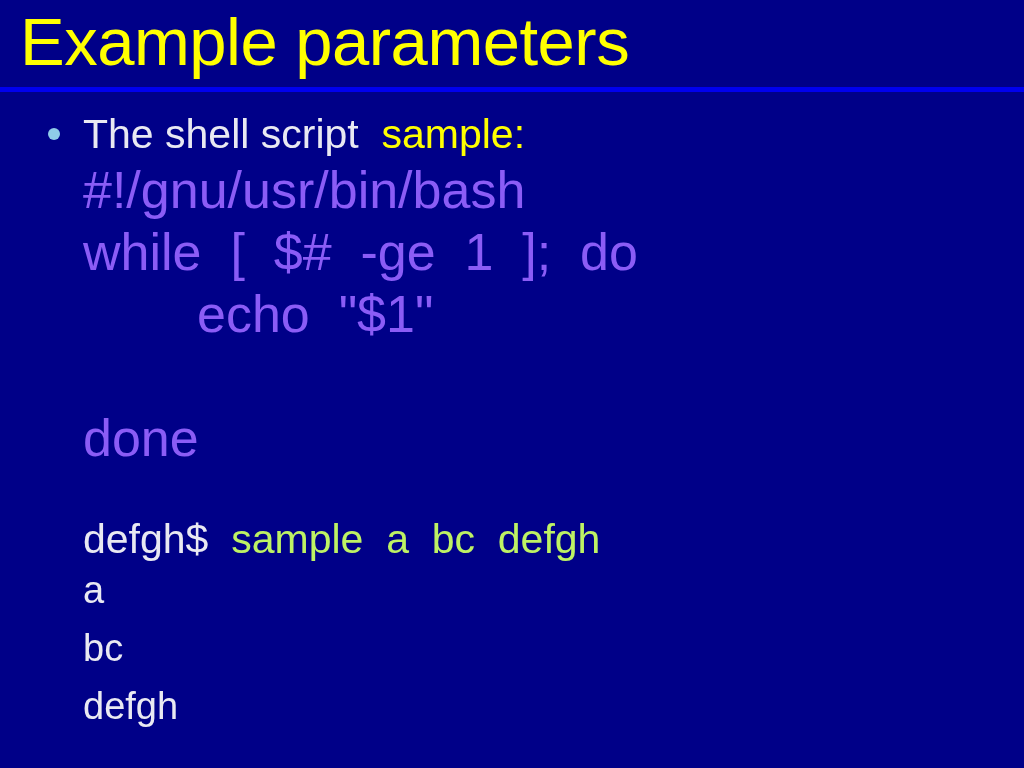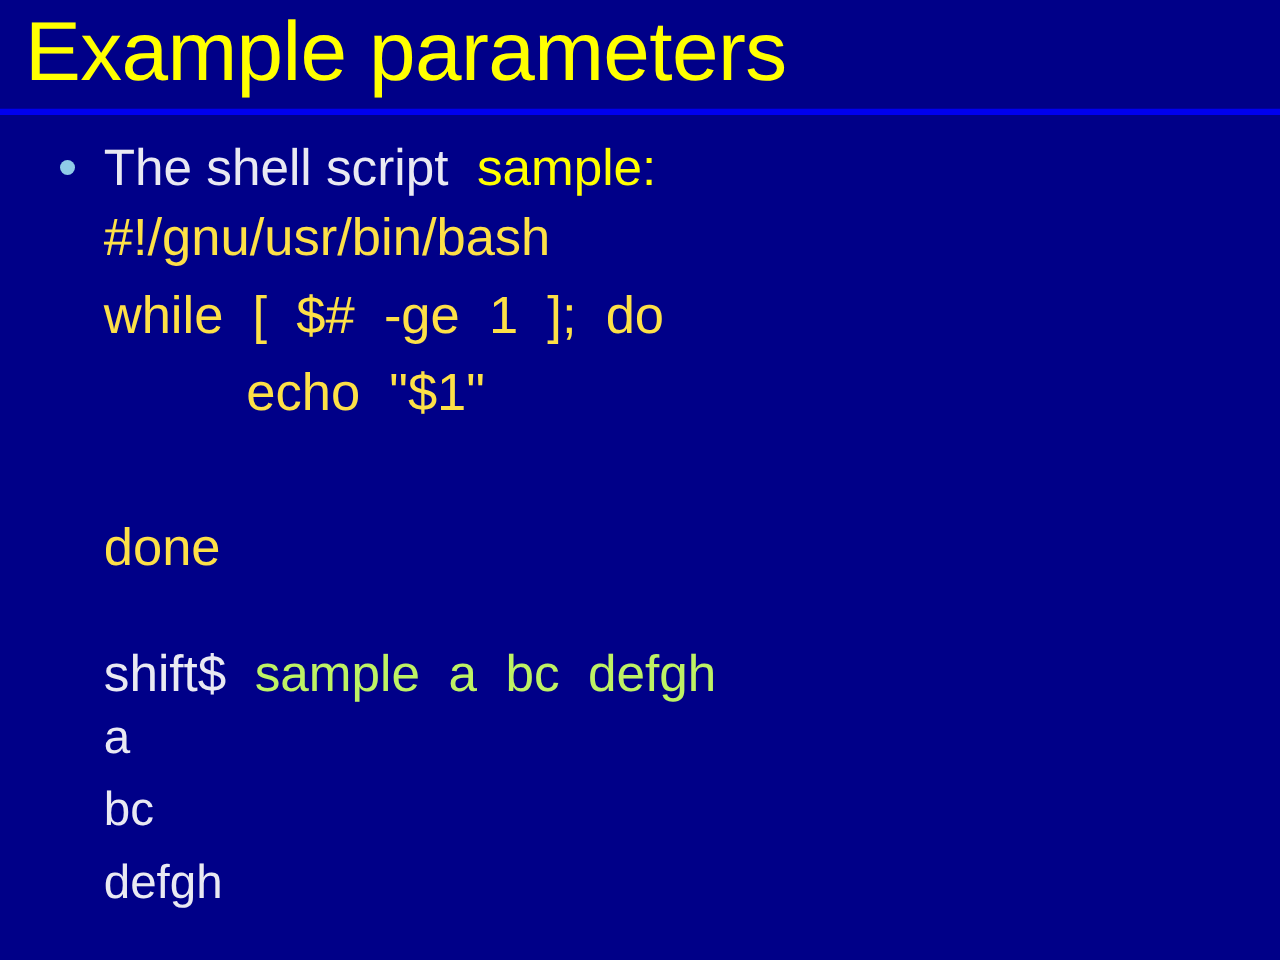--- a/index.html
+++ b/index.html
@@ -84,23 +84,23 @@
     white-space: pre;
     color: #E9E9F2;
   }
   .bullet-text .hl {
     color: #FFFF00;
   }
 
   .code-line {
     position: absolute;
     left: 83px;
-    font-size: 42px;
+    font-size: 52px;
     line-height: 48px;
-    color: #fde047;
+    color: #8b5cf6;
     white-space: pre;
   }
   .code-line.indent {
     left: 197px;
   }
 
   .cmd-line {
     position: absolute;
     left: 83px;
     font-size: 41px;
@@ -152,21 +152,21 @@
 
     <div class="code-line l-shebang">#!/gnu/usr/bin/bash</div>
 
     <div class="code-line l-while">while  [  $#  -ge  1  ];  do</div>
 
     <div class="code-line indent l-echo">echo  "$1"</div>
 
 
     <div class="code-line l-done">done</div>
 
-    <div class="cmd-line l-bash"><span>shift$  </span><span class="arg">sample  a  bc  defgh</span></div>
+    <div class="cmd-line l-bash"><span>defgh$  </span><span class="arg">sample  a  bc  defgh</span></div>
 
     <div class="out-line l-out1">a</div>
 
     <div class="out-line l-out2">bc</div>
 
     <div class="out-line l-out3">defgh</div>
 
   </div>
 </div>
 

